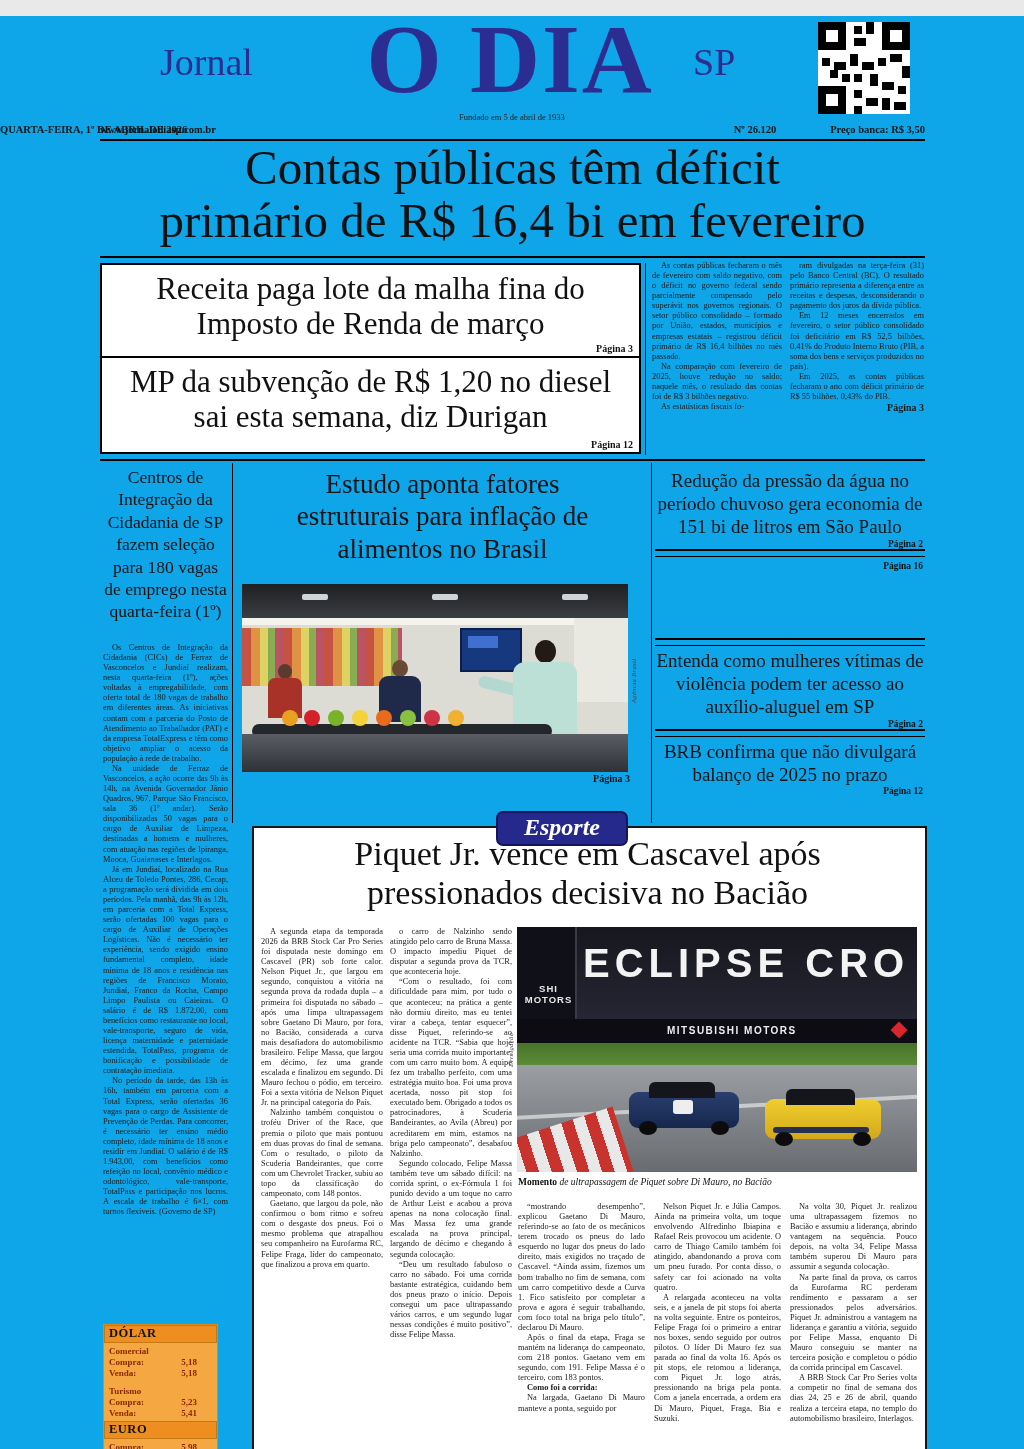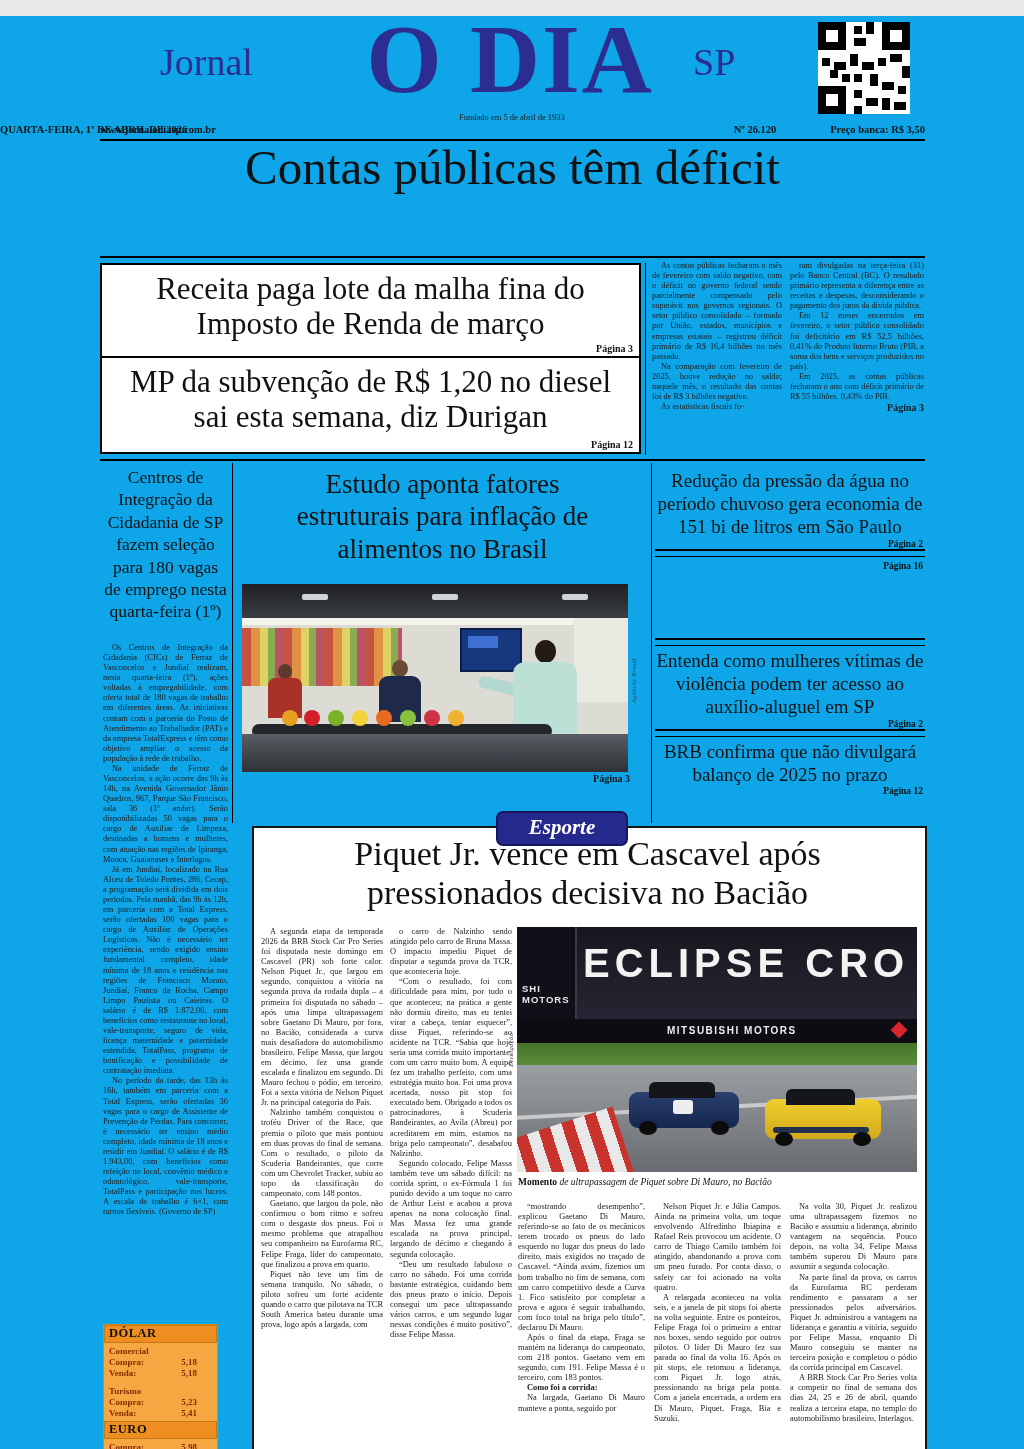--- a/index.html
+++ b/index.html
@@ -74,38 +74,38 @@
 
   
   .rhl{position:absolute;left:655px;width:270px;text-align:center;}
   .rhl-text{font-size:19px;line-height:1.22;}
   .rhl-page{text-align:right;font-weight:700;font-size:9.5px;padding-right:2px;}
   .rb0{top:453px;} .rb1{top:545px;} .rb2{top:633px;} .rb3{top:724px;}
 
   
   .badge{left:496px;top:795px;width:128px;height:31px;background:var(--badge-blue);
          border:2px solid #14155c;border-radius:7px;z-index:6;text-align:center;}
-  .badge span{color:#fff;font-style:italic;font-weight:700;font-size:21px;line-height:29px;}
+  .badge span{color:#fff;font-style:italic;font-weight:700;font-size:24px;line-height:29px;}
   .sportbox{position:absolute;left:252px;top:810px;width:671px;height:634px;border:2px solid #161616;background:#fff;}
   .s-h{position:absolute;left:12px;top:6px;width:643px;text-align:center;font-size:34px;line-height:1.16;}
   .s-c1{left:7px;top:99px;width:122px;height:528px;}
   .s-c2{left:136px;top:99px;width:122px;height:528px;}
   .s-c3{left:264px;top:374px;width:127px;height:252px;}
   .s-c4{left:400px;top:374px;width:127px;height:252px;}
   .s-c5{left:536px;top:374px;width:127px;height:252px;}
   .s-sub{font-weight:700;text-indent:9px;font-size:8.6px;margin-top:4px;}
   .s-credit{left:253px;top:100px;height:243px;}
   .s-caption{position:absolute;left:264px;top:349px;width:399px;font-size:9.5px;line-height:1.2;}
   .s-caption b{font-weight:700;}
   .s-caption i{font-style:italic;}
 
   
   .photo2{position:absolute;left:263px;top:99px;width:400px;height:245px;background:#24242e;overflow:hidden;}
   .p2-bill{position:absolute;left:0;top:0;width:100%;height:92px;background:linear-gradient(180deg,#17171f,#262634);}
-  .p2-wall{position:absolute;left:0;top:0;width:58px;height:92px;background:#101018;border-right:2px solid #3a3a46;}
+  .p2-wall{position:absolute;left:0;top:0;width:58px;height:92px;background:#101018;border-right:2px solid #3a3a46;text-align:center;}
   .p2-wall span{position:absolute;left:5px;top:56px;color:#e8e8e8;font-family:"Liberation Sans",sans-serif;
                 font-weight:700;font-size:9.5px;letter-spacing:1px;}
   .p2-main{position:absolute;left:66px;top:14px;color:#f3f3f3;font-family:"Liberation Sans",sans-serif;
            font-weight:700;font-size:40px;letter-spacing:5px;}
   .p2-strip{position:absolute;left:0;top:92px;width:100%;height:24px;background:#0c0c12;}
   .p2-strip span{position:absolute;left:150px;top:6px;color:#eee;font-family:"Liberation Sans",sans-serif;
                  font-weight:700;font-size:10px;letter-spacing:1.5px;}
   .p2-diamond{position:absolute;right:12px;top:5px;width:12px;height:12px;background:#d9252c;transform:rotate(45deg);}
   .p2-grass{position:absolute;left:0;top:116px;width:100%;height:22px;background:linear-gradient(#47732b,#5c8c38);}
   .p2-track{position:absolute;left:0;top:138px;width:100%;height:107px;background:linear-gradient(180deg,#9b9ea3,#686b70);}
@@ -175,20 +175,21 @@
 
   <div class="abs m-tag">Fundado em 5 de abril de 1933</div>
   <div class="abs m-info m-url">www.jornalodiasp.com.br</div>
   <div class="abs m-info m-date">QUARTA-FEIRA, 1º DE ABRIL DE 2026</div>
   <div class="abs m-info m-ed">Nº 26.120</div>
   <div class="abs m-info m-price">Preço banca: R$ 3,50</div>
   <div class="rule" style="left:100px;top:123px;width:825px;height:2px;"></div>
 
   <div class="abs lead-h">
     <span>Contas públicas têm déficit</span><br>
+    <span>primário de R$ 16,4 bi em fevereiro</span>
   </div>
   <div class="rule" style="left:100px;top:240px;width:825px;height:1.5px;"></div>
 
   <div class="hbox box1">
     <div class="bh">Receita paga lote da malha fina do Imposto de Renda de março</div>
     <div class="pref">Página 3</div>
   </div>
   <div class="hbox box2">
     <div class="bh">MP da subvenção de R$ 1,20 no diesel sai esta semana, diz Durigan</div>
     <div class="pref">Página 12</div>
@@ -271,21 +272,20 @@
     <span>Esporte</span>
   </div>
 
   <div class="sportbox">
     <div class="s-h">Piquet Jr. vence em Cascavel após pressionados decisiva no Bacião</div>
 
     <div class="tinycol tiny s-c1">
       <p>A segunda etapa da temporada 2026 da BRB Stock Car Pro Series foi disputada neste domingo em Cascavel (PR) sob forte calor. Nelson Piquet Jr., que largou em segundo, conquistou a vitória na segunda prova da rodada dupla – a primeira foi disputada no sábado – após uma limpa ultrapassagem sobre Gaetano Di Mauro, por fora, no Bacião, considerada a curva mais desafiadora do automobilismo brasileiro. Felipe Massa, que largou em décimo, fez uma grande escalada e finalizou em segundo. Di Mauro fechou o pódio, em terceiro. Foi a sexta vitória de Nelson Piquet Jr. na principal categoria do País.</p>
       <p>Nalzinho também conquistou o troféu Driver of the Race, que premia o piloto que mais pontuou em duas provas do final de semana. Com o resultado, o piloto da Scuderia Bandeirantes, que corre com um Chevrolet Tracker, subiu ao topo da classificação do campeonato, com 148 pontos.</p>
       <p>Gaetano, que largou da pole, não confirmou o bom ritmo e sofreu com o desgaste dos pneus. Foi o mesmo problema que atrapalhou seu companheiro na Eurofarma RC, Felipe Fraga, líder do campeonato, que finalizou a prova em quarto.</p>
-      <p>Piquet não teve um fim de semana tranquilo. No sábado, o piloto sofreu um forte acidente quando o carro que pilotava na TCR South America bateu durante uma prova, logo após a largada, com</p>
     </div>
     <div class="tinycol tiny s-c2">
       <p>o carro de Nalzinho sendo atingido pelo carro de Bruna Massa. O impacto impediu Piquet de disputar a segunda prova da TCR, que aconteceria hoje.</p>
       <p>“Com o resultado, foi com dificuldade para mim, por tudo o que aconteceu; na prática a gente não dormiu direito, mas eu tentei virar a cabeça, tentar esquecer”, disse Piquet, referindo-se ao acidente na TCR. “Sabia que hoje seria uma corrida muito importante, com um carro muito bom. A equipe fez um trabalho perfeito, com uma estratégia muito boa. Foi uma prova acertada, nosso pit stop foi executado bem. Obrigado a todos os patrocinadores, à Scuderia Bandeirantes, ao Avila (Abreu) por acreditarem em mim, estamos na briga pelo campeonato”, desabafou Nalzinho.</p>
       <p>Segundo colocado, Felipe Massa também teve um sábado difícil: na corrida sprint, o ex-Fórmula 1 foi punido devido a um toque no carro de Arthur Leist e acabou a prova apenas na nona colocação final. Mas Massa fez uma grande escalada na prova principal, largando de décimo e chegando à segunda colocação.</p>
       <p>“Deu um resultado fabuloso o carro no sábado. Foi uma corrida bastante estratégica, cuidando bem dos pneus prazo o início. Depois consegui um pace ultrapassando vários carros, e um segundo lugar nessas condições é muito positivo”, disse Felipe Massa.</p>
     </div>
 
     <div class="vcredit s-credit">Divulgação</div>
 

